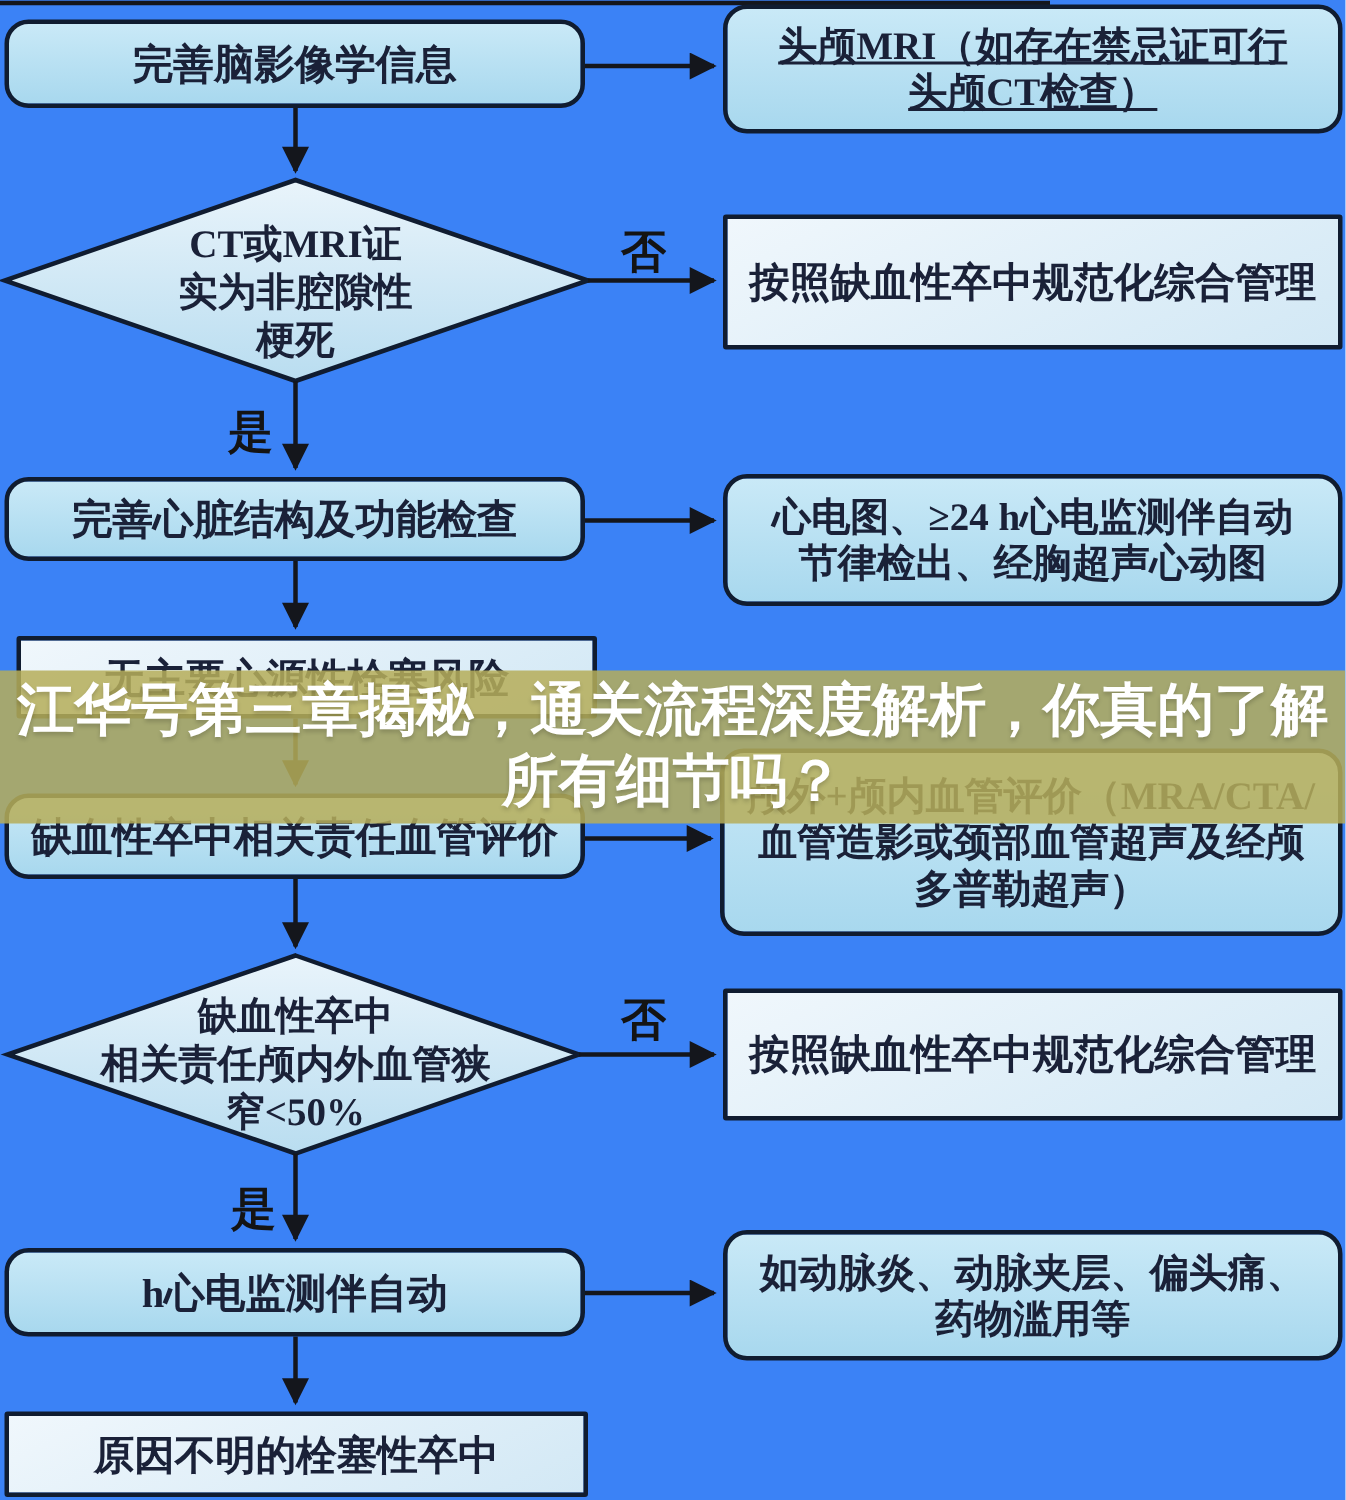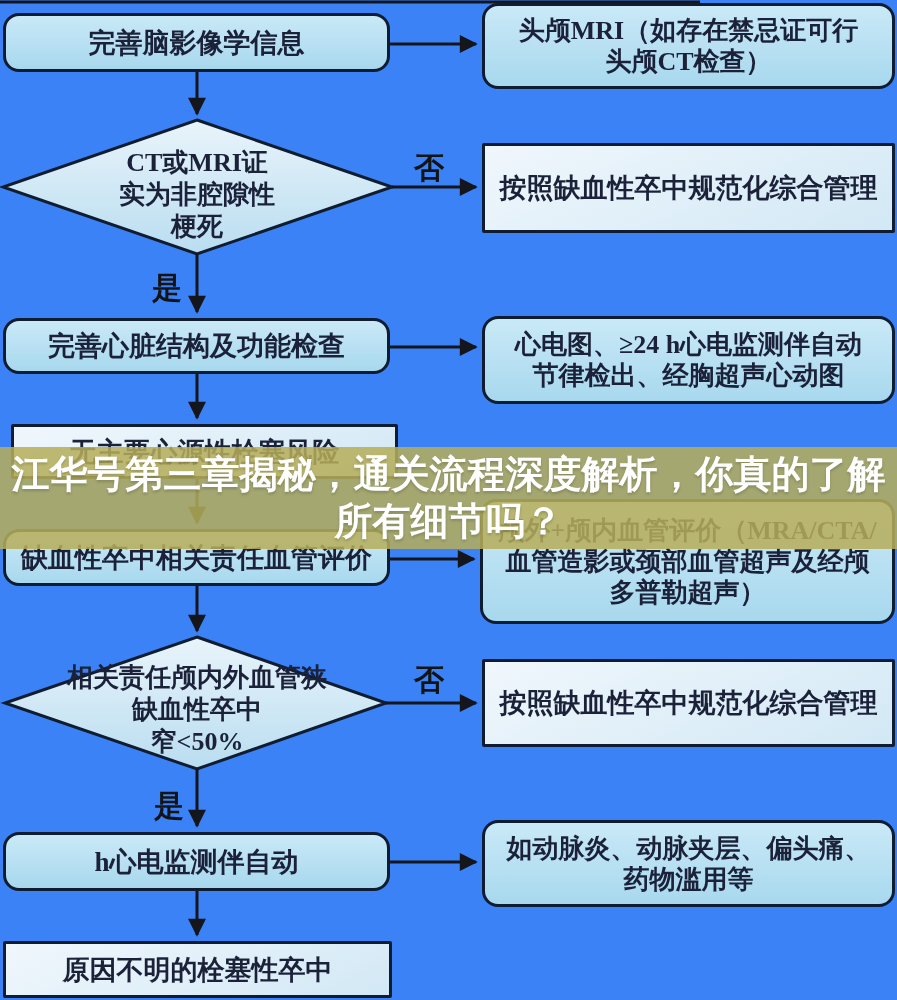--- a/index.html
+++ b/index.html
@@ -101,37 +101,37 @@
 
   <div class="node square fs27" style="left:11px;top:424px;width:387px;height:55px;text-align:center;">
     <span>无主要心源性栓塞风险</span>
   </div>
 
   <div class="node rounded fs27" style="left:3px;top:529px;width:387px;height:57px;">
     <span>缺血性卒中相关责任血管评价</span>
   </div>
 
   <div class="diamond-text" style="left:45px;top:662px;width:304px;">
+    <div>缺血性卒中</div>
     <div>相关责任颅内外血管狭</div>
-    <div>缺血性卒中</div>
     <div>窄&lt;50%</div>
   </div>
 
   <div class="edge-label" style="left:403px;top:660px;">否</div>
   <div class="edge-label" style="left:143px;top:786px;">是</div>
 
   <div class="node rounded fs27" style="left:3px;top:832px;width:387px;height:59px;">
     <span>h心电监测伴自动</span>
   </div>
 
   <div class="node square fs27" style="left:3px;top:941px;width:389px;height:57px;">
     <span>原因不明的栓塞性卒中</span>
   </div>
 
-  <div class="node rounded fs26" style="left:482px;top:3px;width:413px;height:86px;">
+  <div class="node rounded fs26" style="left:482px;top:3px;width:413px;height:86px;text-decoration:underline;">
     <span>头颅MRI（如存在禁忌证可行</span>
     <span>头颅CT检查）</span>
   </div>
 
   <div class="node square fs27" style="left:482px;top:143px;width:413px;height:90px;">
     <span>按照缺血性卒中规范化综合管理</span>
   </div>
 
   <div class="node rounded fs26" style="left:482px;top:303px;width:413px;height:88px;margin-top:13px;">
     <span>心电图、≥24 h心电监测伴自动</span>

